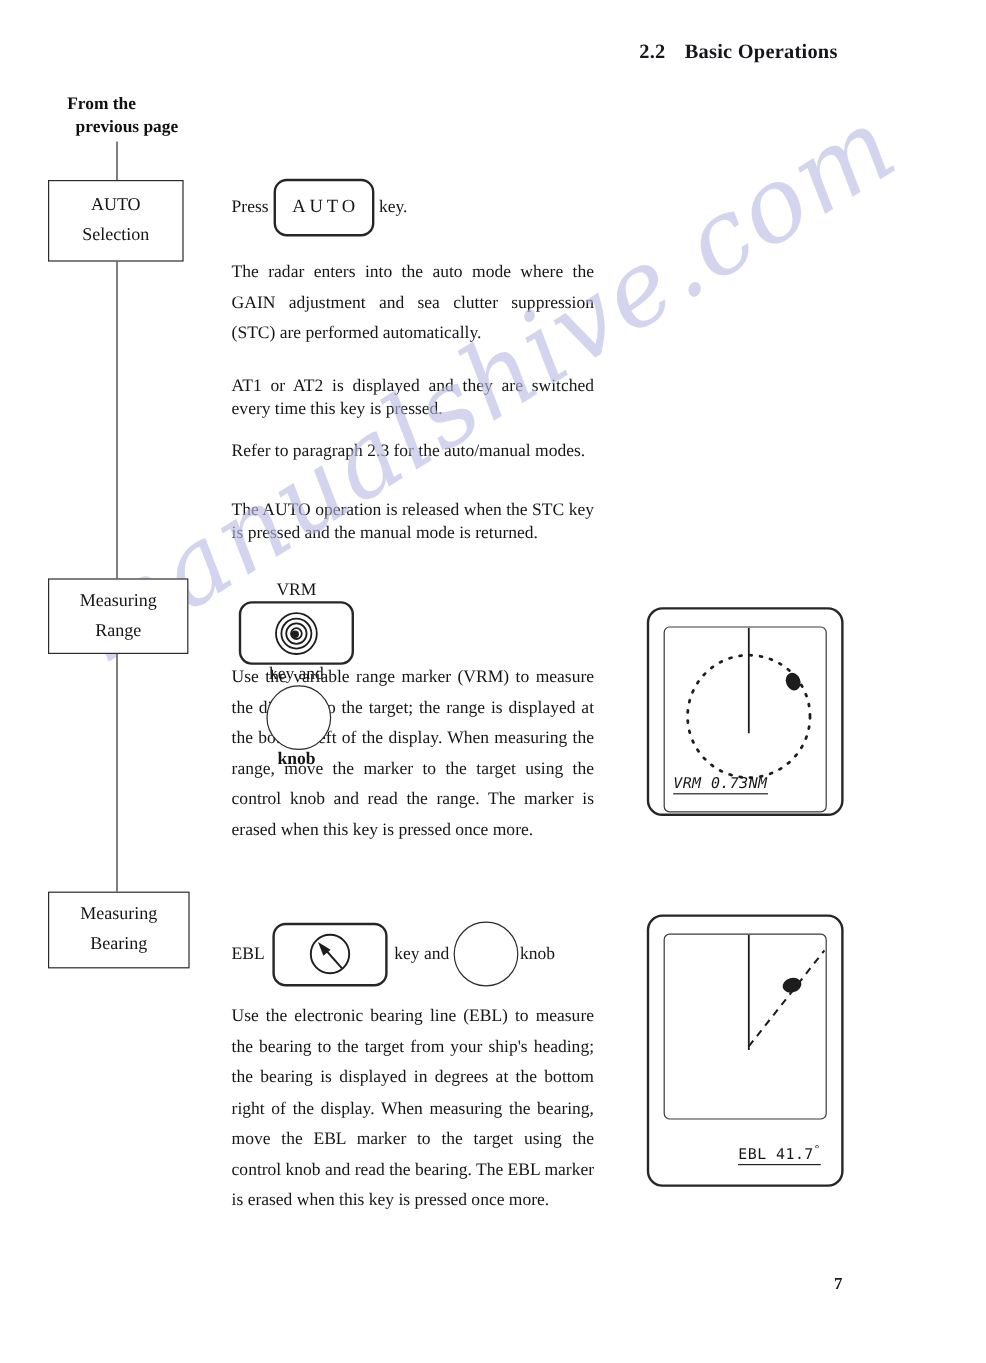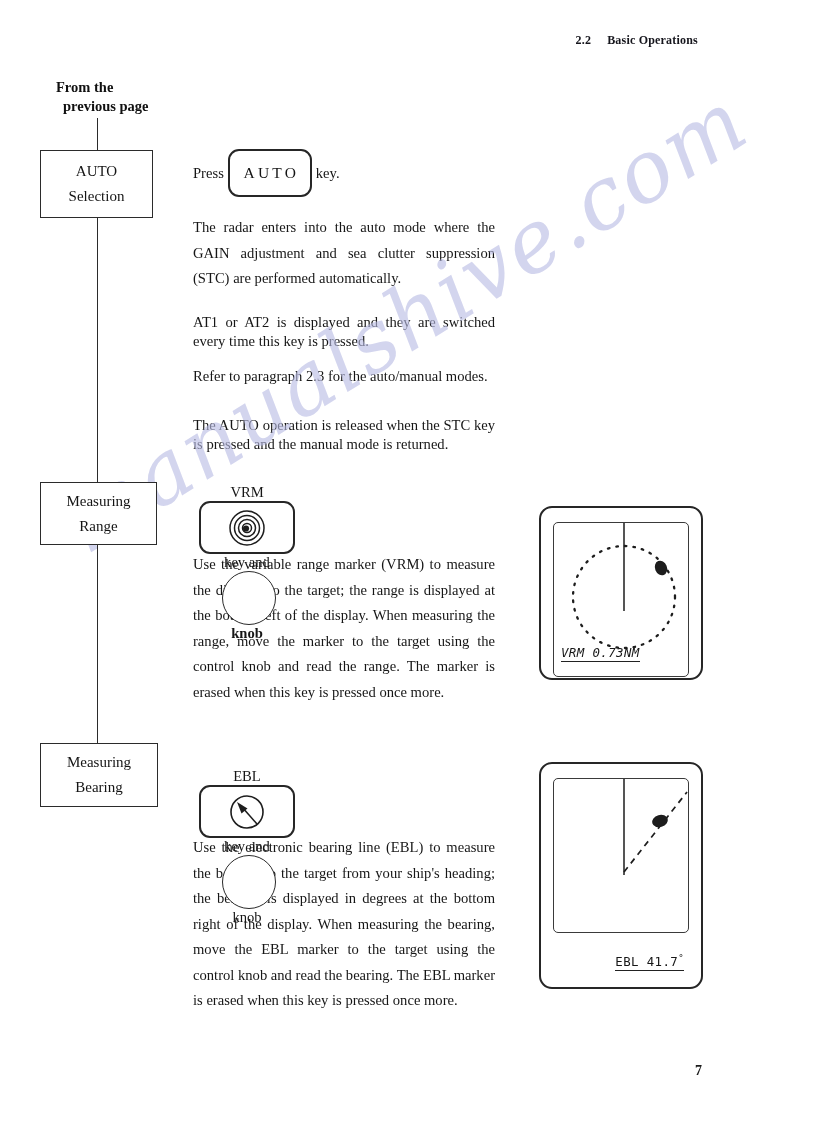--- a/index.html
+++ b/index.html
@@ -44,21 +44,21 @@
     white-space: nowrap;
   }
 
   
   .running-head {
     position: absolute;
     right: 124px;
     top: 33px;
     font-family: "Liberation Serif", serif;
     font-weight: bold;
-    font-size: 12px;
+    font-size: 17px;
     color: #15151c;
     letter-spacing: .2px;
     white-space: nowrap;
     z-index: 20;
   }
   .running-head .sec-num { margin-right: 16px; }
 
   
   .flow {
     position: absolute;
@@ -271,21 +271,21 @@
         <circle cx="23" cy="22.5" r="3.1" fill="#1d1d1d"></circle>
       </svg>
     </span>
     <span class="lbl">key and</span>
     <span class="knob"></span>
     <span class="lbl bold">knob</span>
   </div>
 
   <div class="para loose" style="left:193px; top:552px;">Use the variable range marker (VRM) to measure the distance to the target; the range is displayed at the bottom left of the display. When measuring the range, move the marker to the target using the control knob and read the range. The marker is erased when this key is pressed once more.</div>
 
-  <div class="key-row" style="left:193px; top:768px;flex-direction:column;">
+  <div class="key-row" style="left:193px; top:768px;">
     <span class="lbl">EBL</span>
     <span class="key-cap icon">
       <svg width="48" height="44" viewBox="0 0 48 44">
         <circle cx="24" cy="22" r="16" fill="none" stroke="#1d1d1d" stroke-width="1.6"></circle>
         <line x1="34" y1="34" x2="19" y2="17" stroke="#1d1d1d" stroke-width="1.6"></line>
         <path d="M14 12 L24.5 18.5 L18.5 23.5 Z" fill="#1d1d1d"></path>
       </svg>
     </span>
     <span class="lbl">key and</span>
     <span class="knob"></span>

